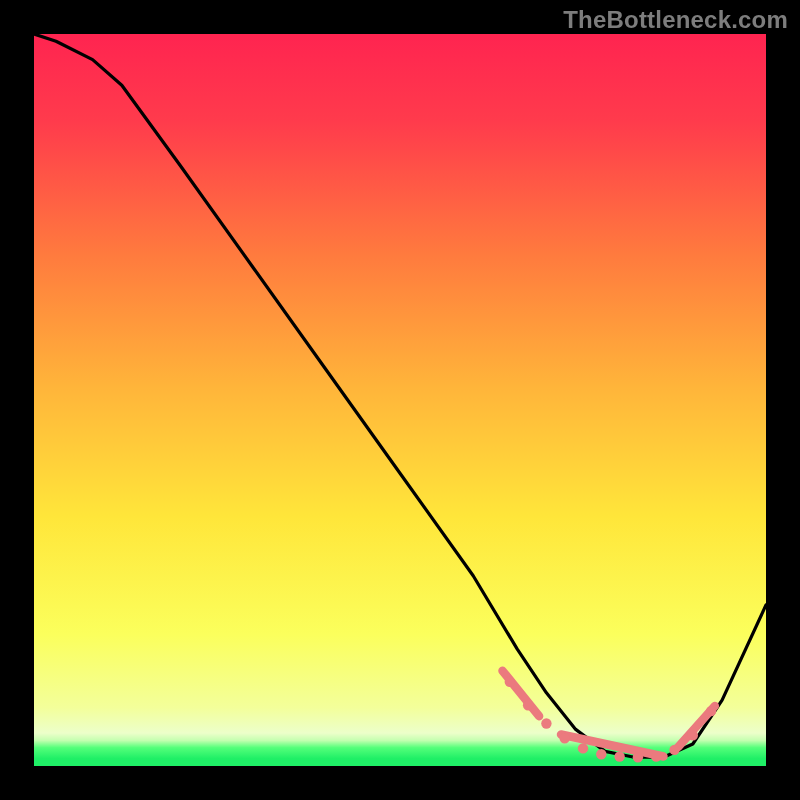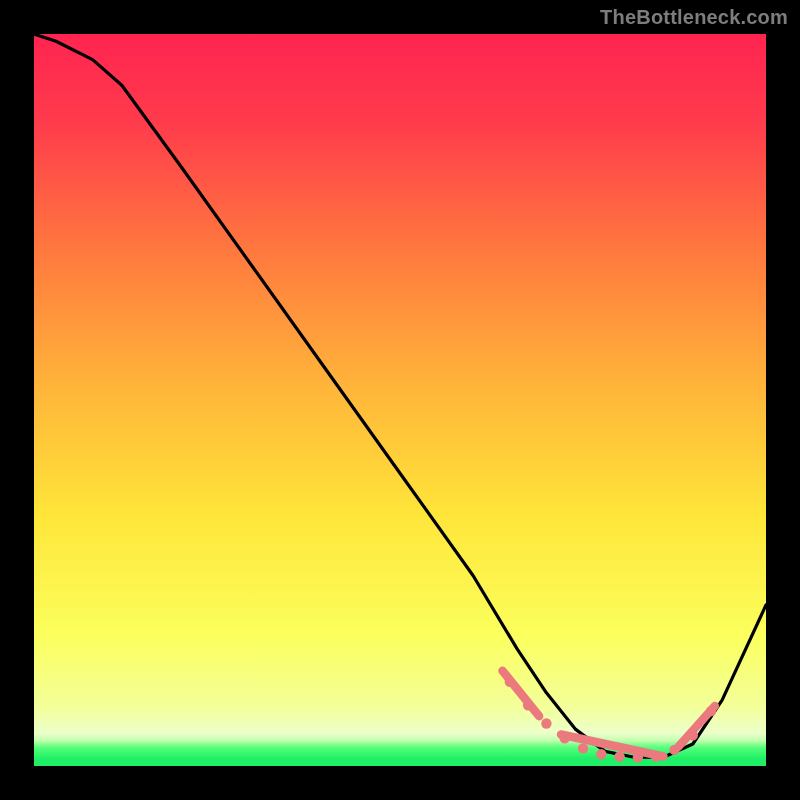--- a/index.html
+++ b/index.html
@@ -15,21 +15,21 @@
     left: 34px;
     top: 34px;
     width: 732px;
     height: 732px;
   }
   .watermark {
     position: absolute;
     top: 6px;
     right: 12px;
     font-family: Arial, Helvetica, sans-serif;
-    font-size: 20px;
+    font-size: 24px;
     font-weight: 600;
     color: #7d7d7d;
     letter-spacing: 0.2px;
   }
 </style>
 </head>
 <body>
 
 <div class="chart-container">
   <svg width="732" height="732" viewBox="0 0 732 732">

